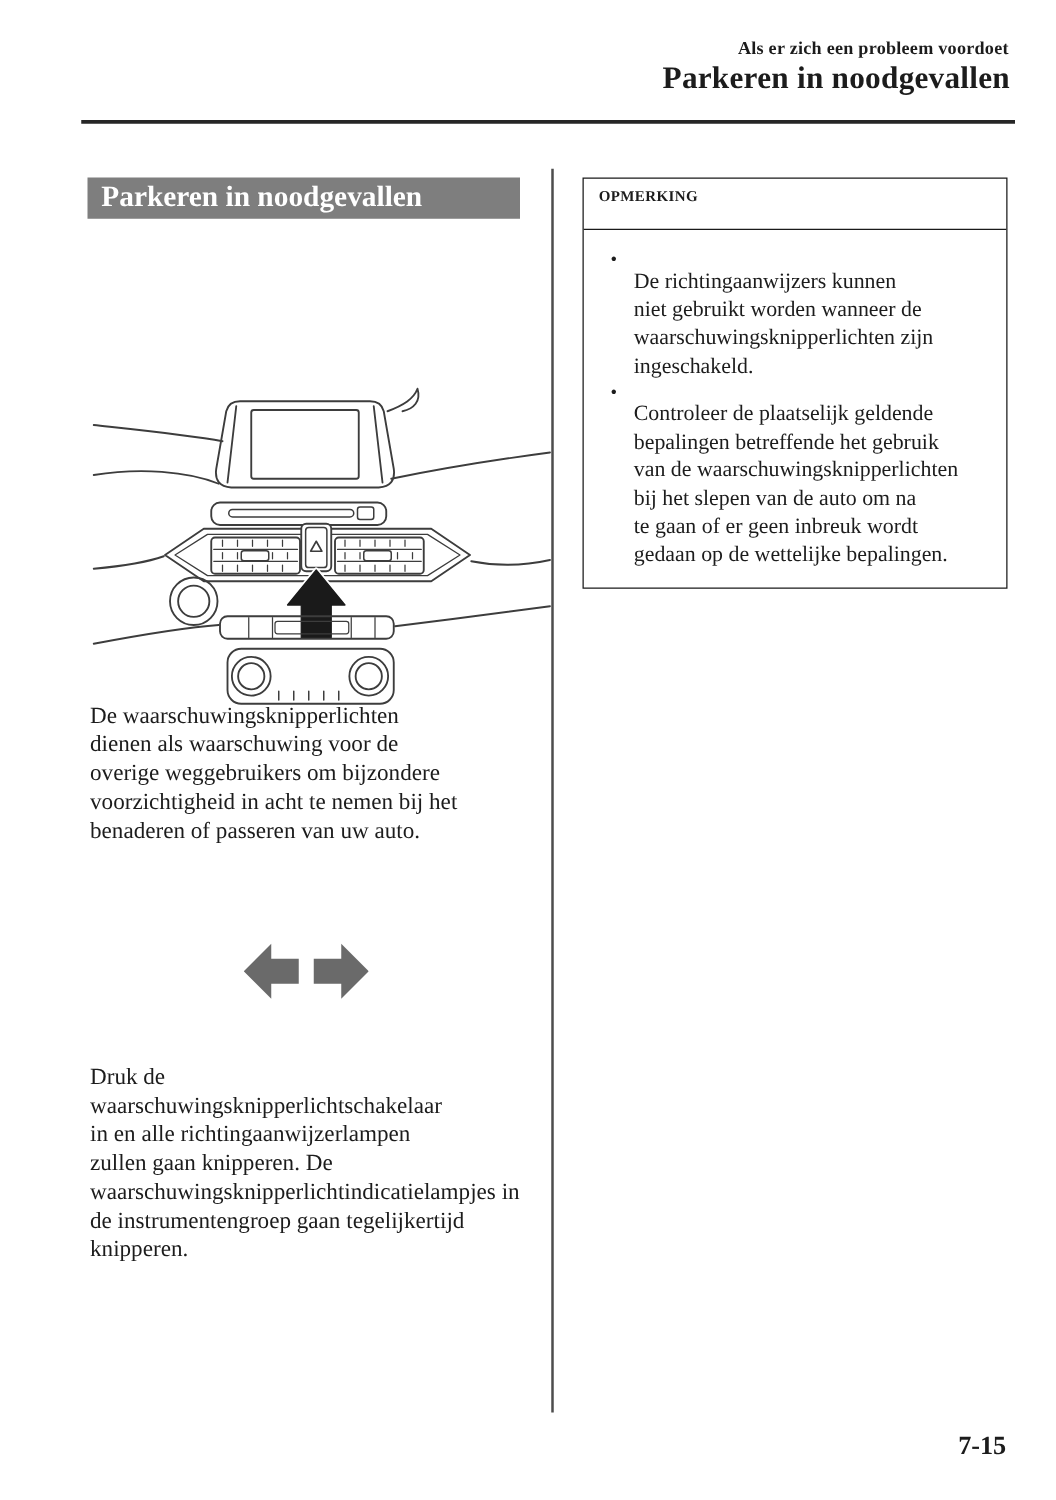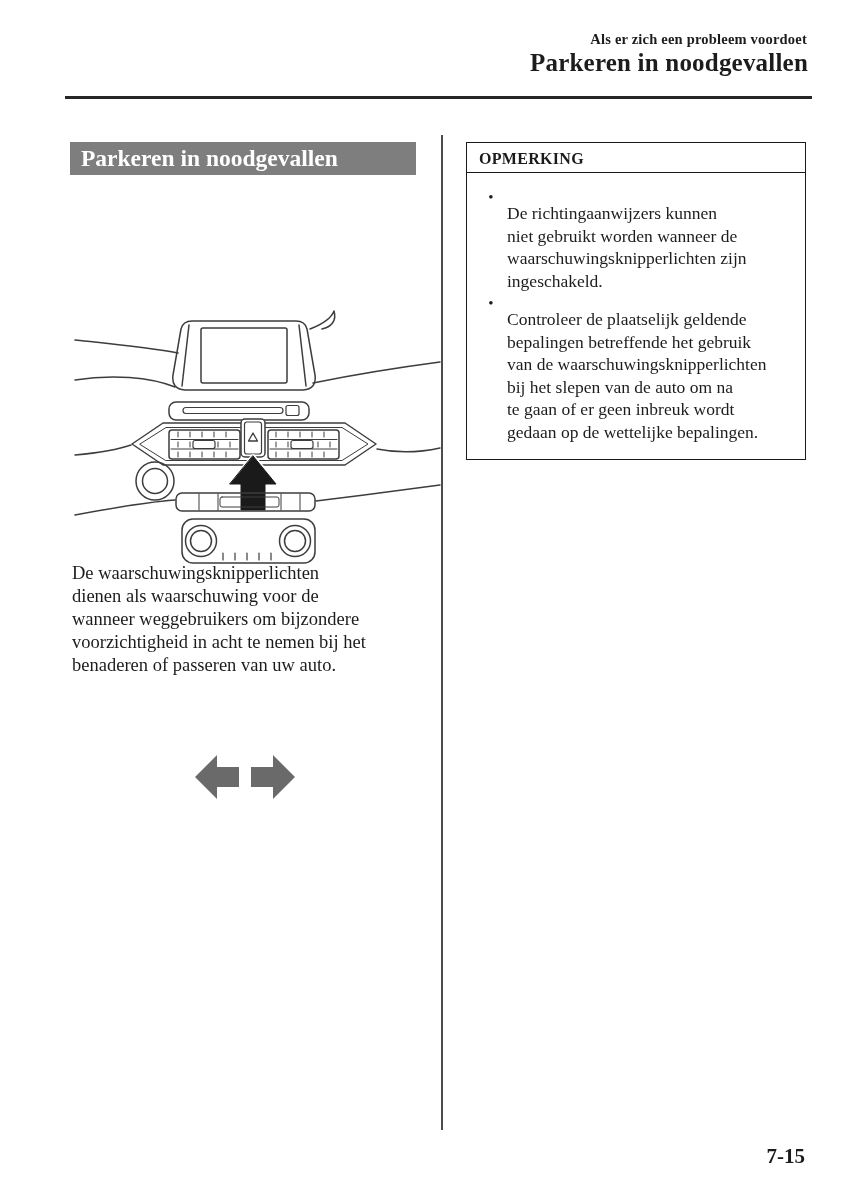--- a/index.html
+++ b/index.html
@@ -34,21 +34,21 @@
   .dashboard { position:absolute; left:72px; top:303px; }
   .arrows    { position:absolute; left:195px; top:753px; }
 
   .divider { position:absolute; left:441px; top:135px; width:1.5px; height:995px; background:#4d4d4d; }
 
   .note-box {
     position:absolute; left:466px; top:142px; width:340px;
     border:1.6px solid #1a1a1a; box-sizing:border-box; background:#fff;
   }
   .note-header {
-    font-weight:bold; font-size:16px; padding:7px 12px 4px 12px;
+    font-weight:bold; font-size:12px; padding:7px 12px 18px 12px;
     border-bottom:1.6px solid #1a1a1a; letter-spacing:.3px;
   }
   .note-body { padding:13px 8px 16px 8px; }
   .note-item { display:flex; font-size:17.5px; line-height:22.5px; }
   .note-item + .note-item { margin-top:0; }
   .bullet { flex:none; width:14px; margin-left:9px; text-align:center; font-size:15px; }
   .note-text { flex:1; padding-left:9px; white-space:pre-line;margin-top:16px; }
 
   .page-num { position:absolute; top:1144px; right:40px; font-weight:bold; font-size:21px;text-align:right; }
 </style>
@@ -115,29 +115,36 @@
     <rect x="110" y="216" width="133" height="44" rx="11"></rect>
     <circle cx="129" cy="238" r="15.5"></circle>
     <circle cx="129" cy="238" r="10.5"></circle>
     <circle cx="223" cy="238" r="15.5"></circle>
     <circle cx="223" cy="238" r="10.5"></circle>
     <path stroke-width="1.2" d="M151,250 V257 M163,250 V257 M175,250 V257 M187,250 V257 M199,250 V257"></path>
   </svg>
 
   <p class="para" id="p2">De waarschuwingsknipperlichten
 dienen als waarschuwing voor de
-wanneer weggebruikers om bijzondere
+overige weggebruikers om bijzondere
 voorzichtigheid in acht te nemen bij het
 benaderen of passeren van uw auto.</p>
 
   <svg class="arrows" width="100" height="48" viewBox="0 0 100 48">
     <path d="M0,24 L22,2 L22,14 L44,14 L44,34 L22,34 L22,46 Z" fill="#6a6a6a"></path>
     <path d="M100,24 L78,2 L78,14 L56,14 L56,34 L78,34 L78,46 Z" fill="#6a6a6a"></path>
   </svg>
 
+  <p class="para" id="p3">Druk de
+waarschuwingsknipperlichtschakelaar
+in en alle richtingaanwijzerlampen
+zullen gaan knipperen. De
+waarschuwingsknipperlichtindicatielampjes in
+de instrumentengroep gaan tegelijkertijd
+knipperen.</p>
 
   <div class="divider"></div>
 
   <aside class="note-box">
     <div class="note-header">OPMERKING</div>
     <div class="note-body">
       <div class="note-item">
         <span class="bullet">•</span>
         <span class="note-text">De richtingaanwijzers kunnen
 niet gebruikt worden wanneer de

